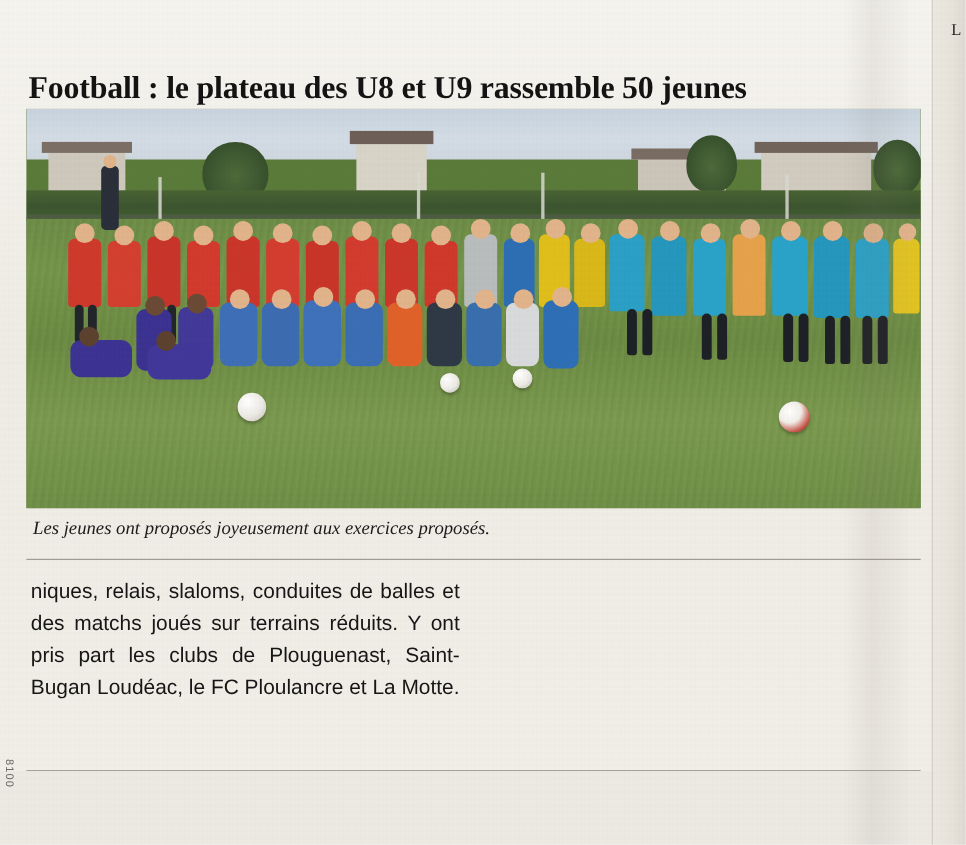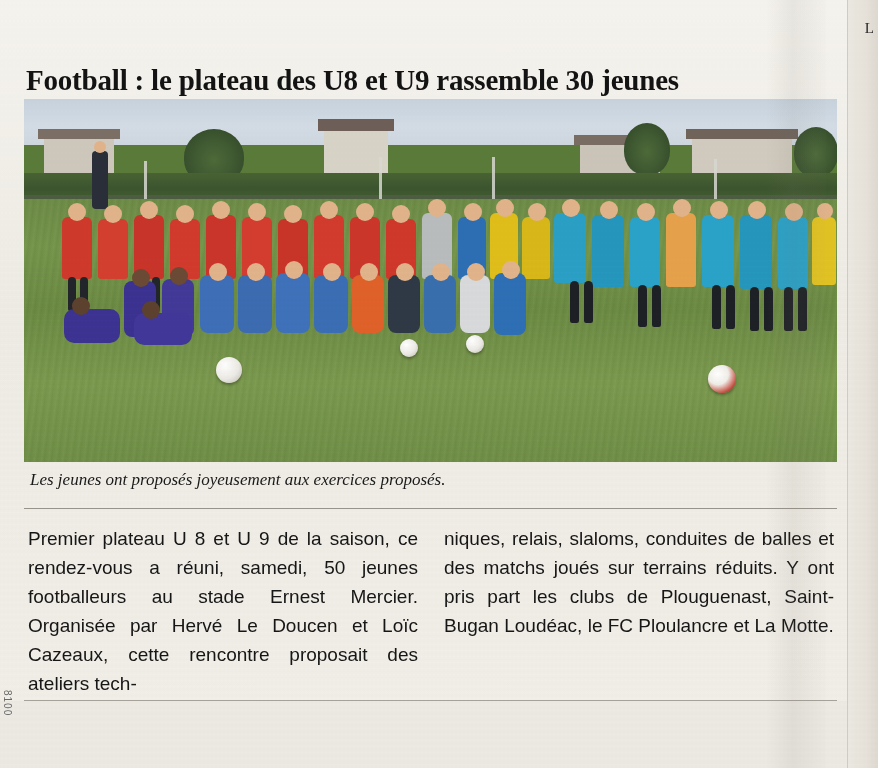--- a/index.html
+++ b/index.html
@@ -228,21 +228,21 @@
     width: 878px;
     height: 67px;
     background: #eceae3;
   }
 </style>
 </head>
 <body>
 
 <div class="page">
 
-  <h1 class="headline">Football : le plateau des U8 et U9 rassemble 30 jeunes</h1>
+  <h1 class="headline">Football : le plateau des U8 et U9 rassemble 50 jeunes</h1>
 
   <div class="photo-wrap">
     <div class="photo">
       <div class="sky"></div>
 
       <div class="houses">
         <div class="house" style="left:20px; top:18px; width:70px; height:40px;"></div>
         <div class="roof" style="left:14px; top:10px; width:82px; height:10px;"></div>
         <div class="house" style="left:300px; top:8px; width:64px; height:48px; background:#d9d4c8;"></div>
         <div class="roof" style="left:294px; top:0px; width:76px; height:12px; background:#6e6058;"></div>
@@ -362,23 +362,20 @@
       <div class="ball" style="left:442px; top:236px; width:18px; height:18px;"></div>
     </div>
   </div>
 
   <div class="caption">Les jeunes ont proposés joyeusement aux exercices proposés.</div>
 
   <div class="rule"></div>
 
   <div class="body-cols">
     <div class="col">
-      <p>Premier plateau U 8 et U 9 de la saison, ce rendez-vous a réuni, samedi, 50 jeunes footballeurs au stade Ernest Mercier. Organisée par Hervé Le Doucen et Loïc Cazeaux, cette rencontre proposait des ateliers tech-</p>
-    </div>
-    <div class="col">
       <p>niques, relais, slaloms, conduites de balles et des matchs joués sur terrains réduits. Y ont pris part les clubs de Plouguenast, Saint-Bugan Loudéac, le FC Ploulancre et La Motte.</p>
     </div>
   </div>
 
   <div class="bottom-rule"></div>
   <div class="bottom-area"></div>
 
   <div class="right-margin">
     <div class="right-margin-mark">L</div>
   </div>

